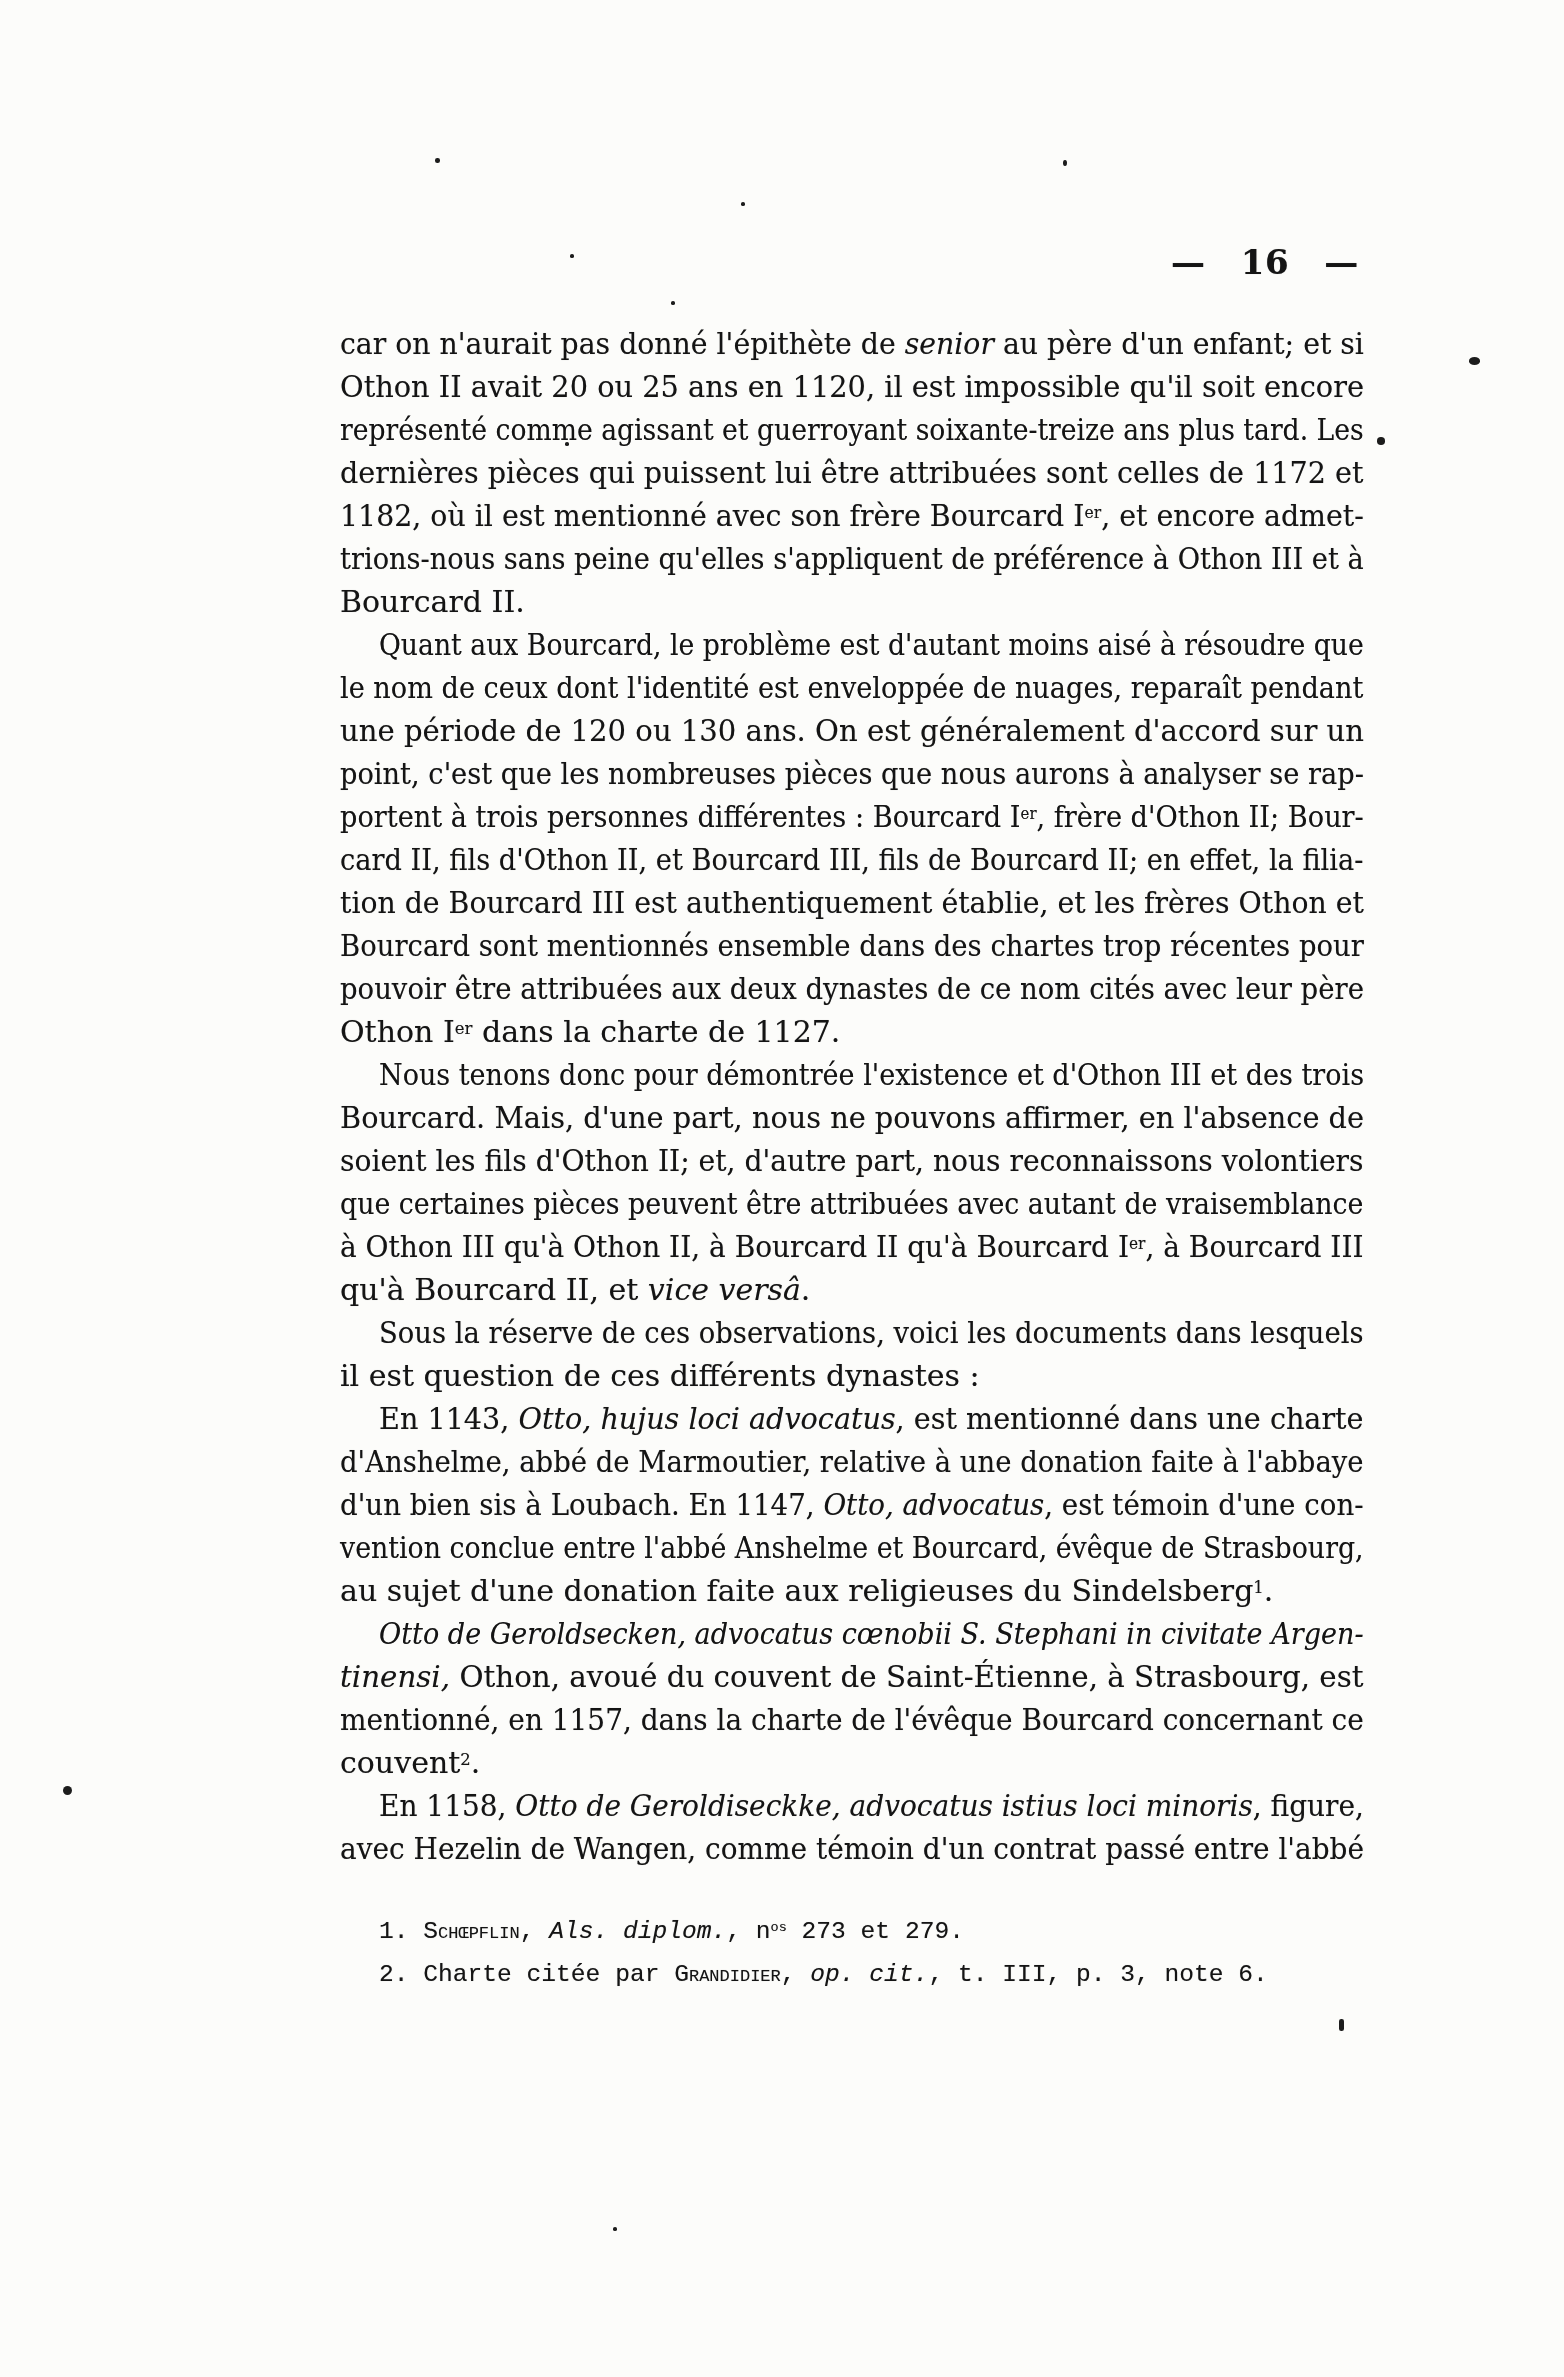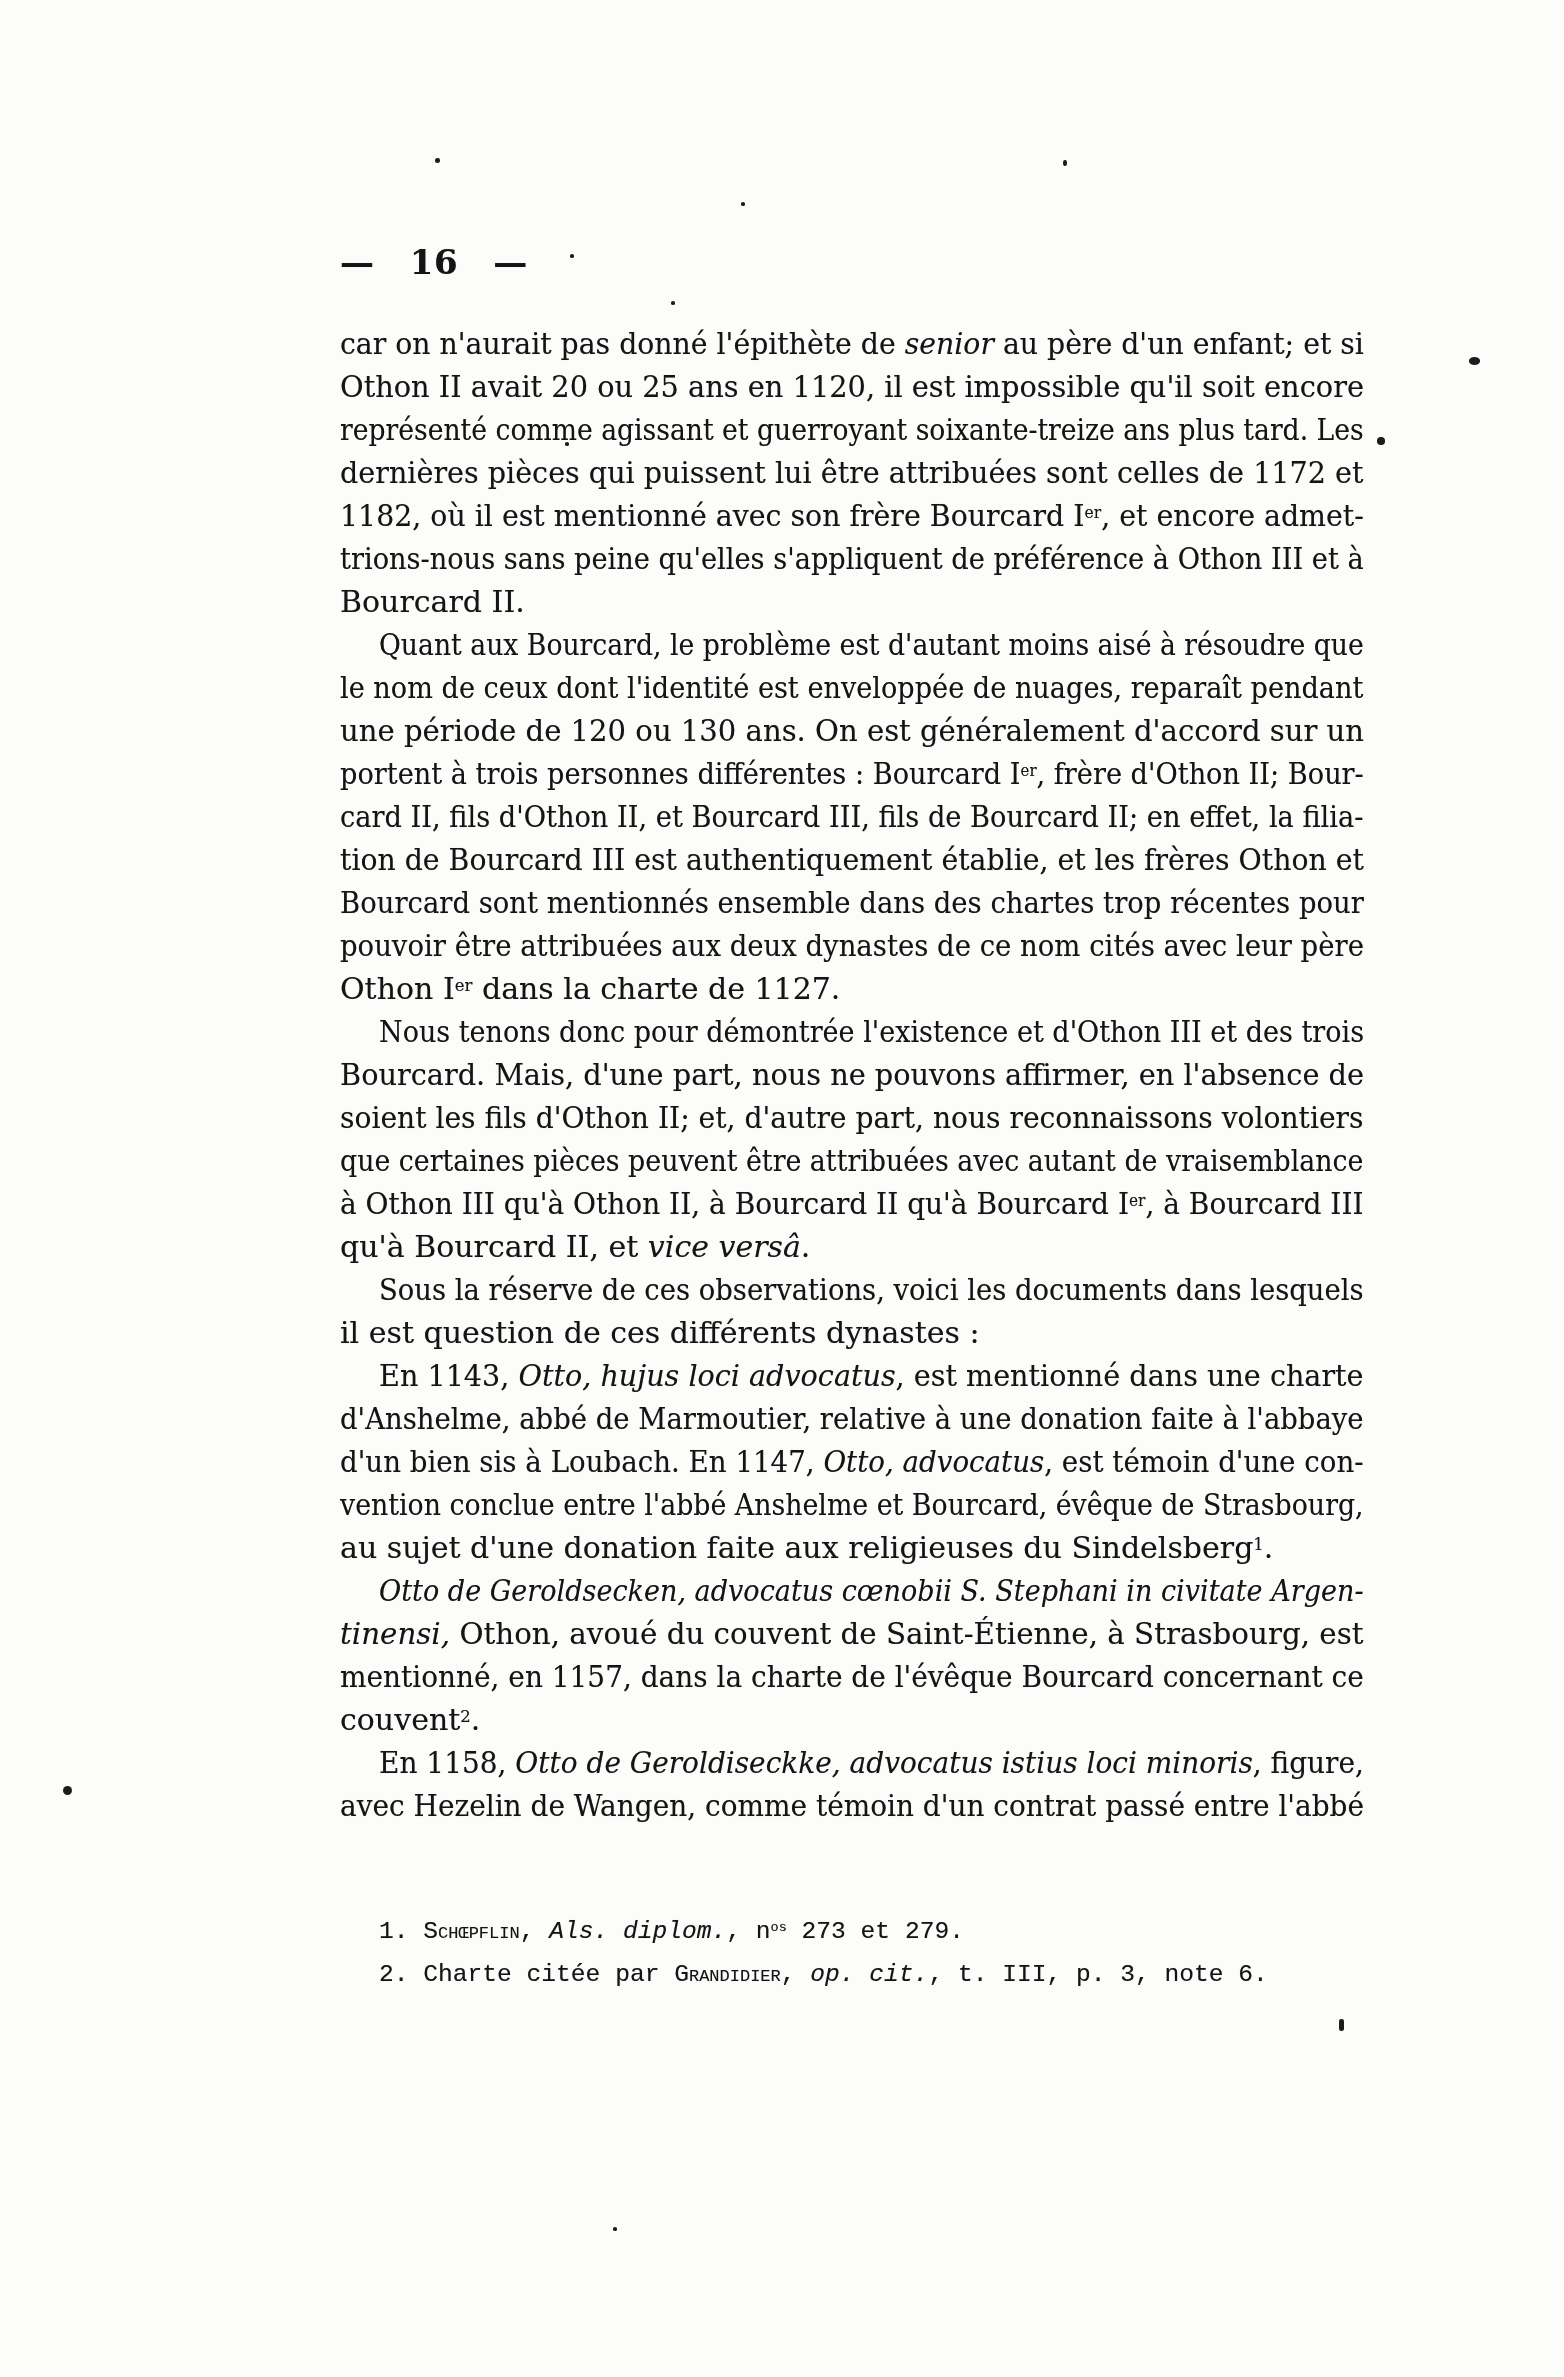--- a/index.html
+++ b/index.html
@@ -16,21 +16,21 @@
     overflow:hidden;
     font-family:"DejaVu Serif","Liberation Serif",serif;
     color:var(--ink);
     text-shadow:0 0 0.7px rgba(20,20,20,0.38);
   }
   .page-number{
     position:absolute;
     left:340px;
     top:242px;
     width:1019px;
-    text-align:left;
+    text-align:right;
     font-size:34px;
     font-weight:bold;
     word-spacing:22.4px;
     letter-spacing:0.7px;
   }
   #body-text{
     position:absolute;
     left:340px;
     top:322px;
     width:1019px;
@@ -85,20 +85,21 @@
       <div class="line"><span class="fit" style="transform: scaleX(0.943983);"><span>car on n'aurait pas donné l'épithète de </span><span class="it">senior</span><span> au père d'un enfant; et si</span></span></div>
       <div class="line"><span class="fit" style="transform: scaleX(0.960591);"><span>Othon II avait 20 ou 25 ans en 1120, il est impossible qu'il soit encore</span></span></div>
       <div class="line"><span class="fit" style="transform: scaleX(0.887516);"><span>représenté comme agissant et guerroyant soixante-treize ans plus tard. Les</span></span></div>
       <div class="line"><span class="fit" style="transform: scaleX(0.953212);"><span>dernières pièces qui puissent lui être attribuées sont celles de 1172 et</span></span></div>
       <div class="line"><span class="fit" style="transform: scaleX(0.946602);"><span>1182, où il est mentionné avec son frère Bourcard I</span><span class="sup">er</span><span>, et encore admet-</span></span></div>
       <div class="line"><span class="fit" style="transform: scaleX(0.906977);"><span>trions-nous sans peine qu'elles s'appliquent de préférence à Othon III et à</span></span></div>
       <div class="line last"><span class="fit"><span>Bourcard II.</span></span></div>
       <div class="line indent"><span class="fit" style="transform: scaleX(0.888363);"><span>Quant aux Bourcard, le problème est d'autant moins aisé à résoudre que</span></span></div>
       <div class="line"><span class="fit" style="transform: scaleX(0.904573);"><span>le nom de ceux dont l'identité est enveloppée de nuages, reparaît pendant</span></span></div>
       <div class="line"><span class="fit" style="transform: scaleX(0.96946);"><span>une période de 120 ou 130 ans. On est généralement d'accord sur un</span></span></div>
+      <div class="line"><span class="fit" style="transform: scaleX(0.908184);"><span>point, c'est que les nombreuses pièces que nous aurons à analyser se rap-</span></span></div>
       <div class="line"><span class="fit" style="transform: scaleX(0.905172);"><span>portent à trois personnes différentes : Bourcard I</span><span class="sup">er</span><span>, frère d'Othon II; Bour-</span></span></div>
       <div class="line"><span class="fit" style="transform: scaleX(0.906977);"><span>card II, fils d'Othon II, et Bourcard III, fils de Bourcard II; en effet, la filia-</span></span></div>
       <div class="line"><span class="fit" style="transform: scaleX(0.943983);"><span>tion de Bourcard III est authentiquement établie, et les frères Othon et</span></span></div>
       <div class="line"><span class="fit" style="transform: scaleX(0.915493);"><span>Bourcard sont mentionnés ensemble dans des chartes trop récentes pour</span></span></div>
       <div class="line"><span class="fit" style="transform: scaleX(0.916723);"><span>pouvoir être attribuées aux deux dynastes de ce nom cités avec leur père</span></span></div>
       <div class="line last"><span class="fit"><span>Othon I</span><span class="sup">er</span><span> dans la charte de 1127.</span></span></div>
       <div class="line indent"><span class="fit" style="transform: scaleX(0.900549);"><span>Nous tenons donc pour démontrée l'existence et d'Othon III et des trois</span></span></div>
       <div class="line"><span class="fit" style="transform: scaleX(0.958567);"><span>Bourcard. Mais, d'une part, nous ne pouvons affirmer, en l'absence de</span></span></div>
       <div class="line"><span class="fit" style="transform: scaleX(0.938144);"><span>soient les fils d'Othon II; et, d'autre part, nous reconnaissons volontiers</span></span></div>
       <div class="line"><span class="fit" style="transform: scaleX(0.89391);"><span>que certaines pièces peuvent être attribuées avec autant de vraisemblance</span></span></div>

